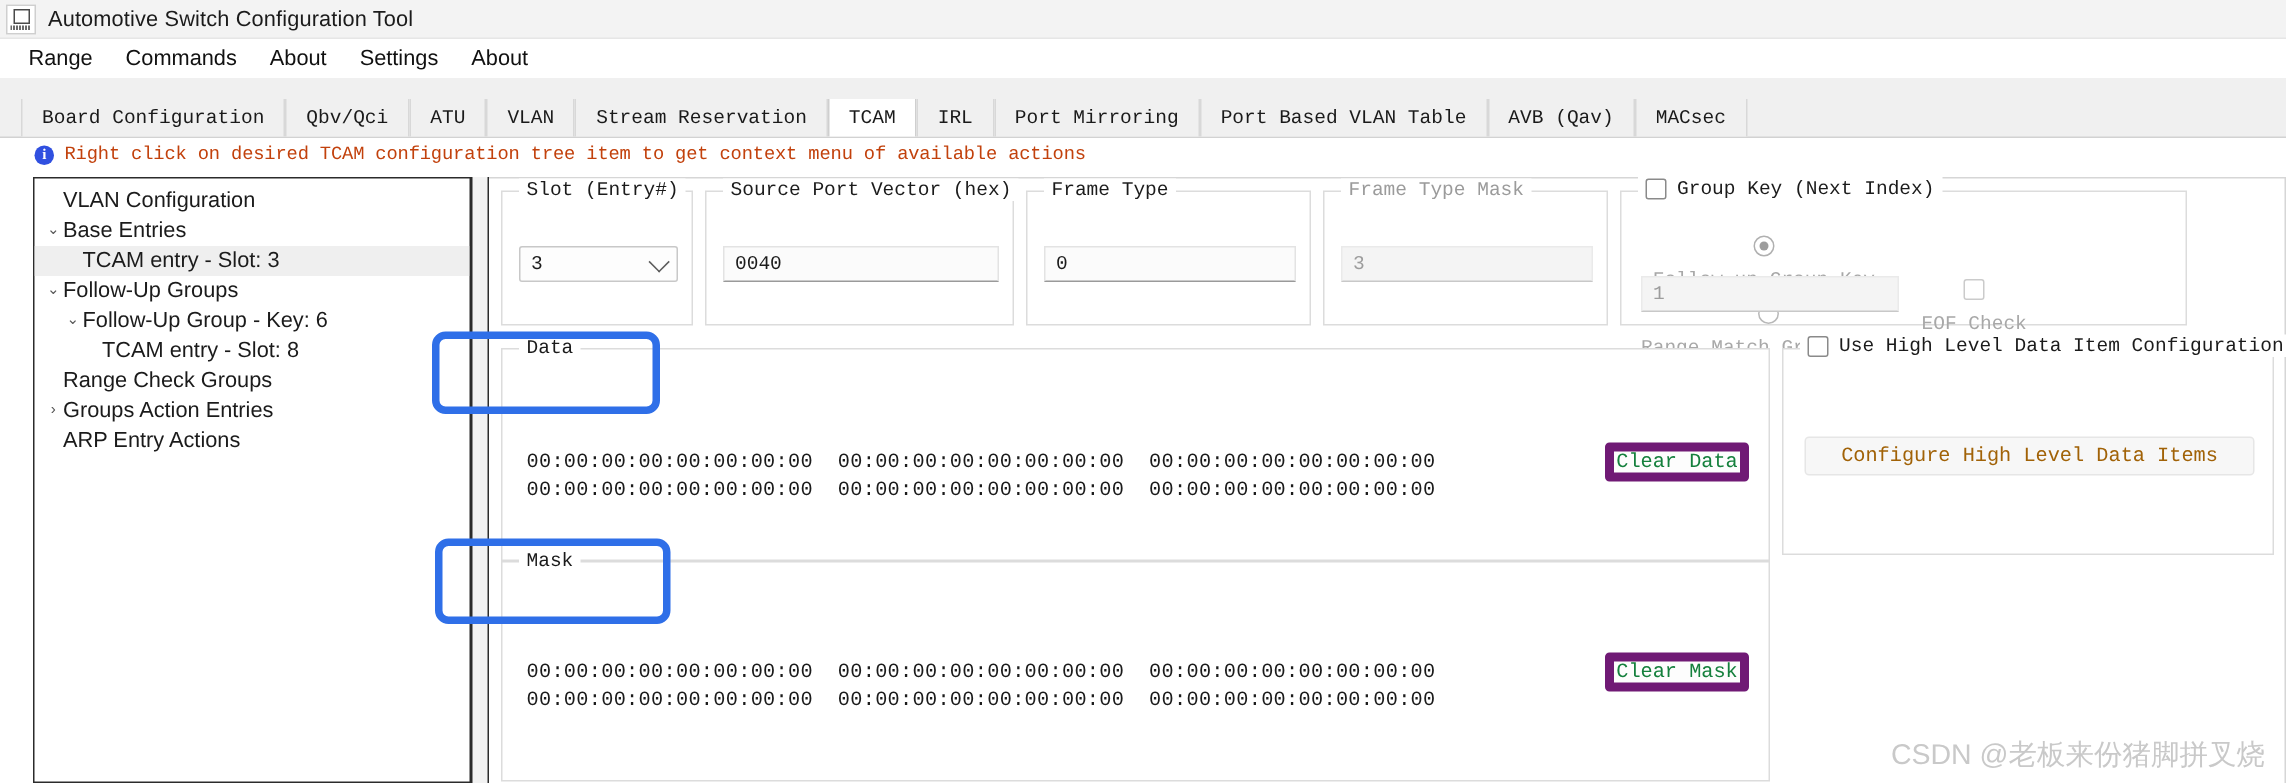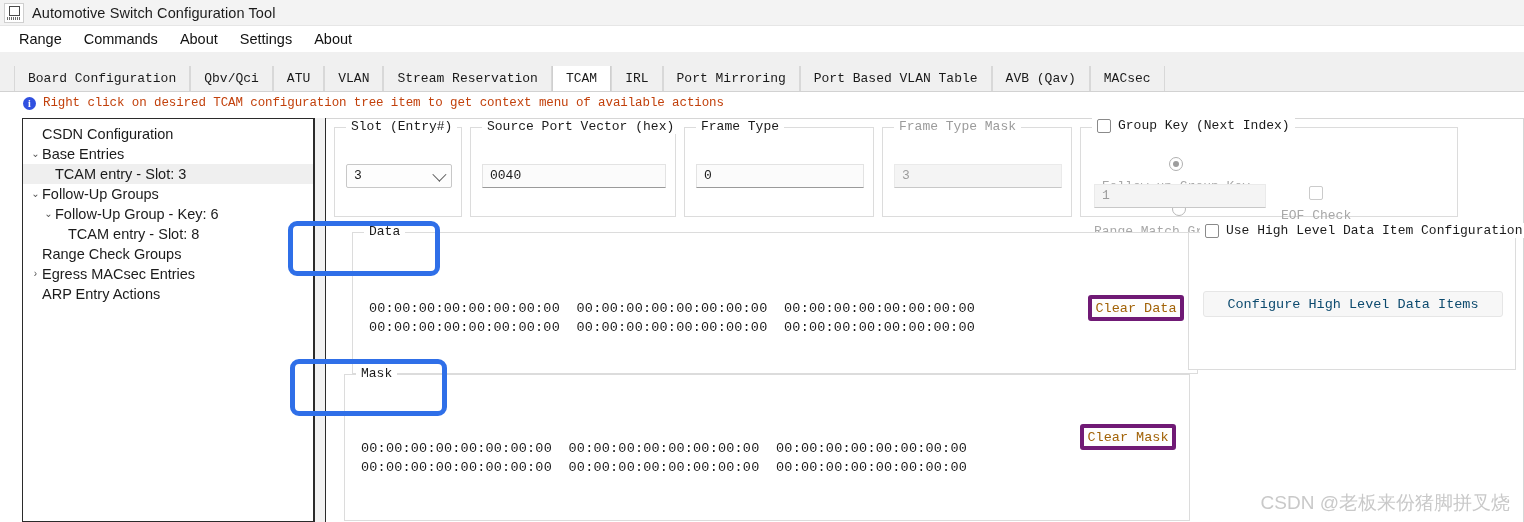--- a/index.html
+++ b/index.html
@@ -325,36 +325,36 @@
     color: #1b1b1b;
     line-height: 19px;
     white-space: pre;
     letter-spacing: .2px;
   }
 
   
   .btn {
     position: absolute;
     box-sizing: border-box;
-    border: 4px solid #701a75;
+    border: 6px solid #701a75;
     border-radius: 3px;
     background: #fdfdfd;
     font-family: "Liberation Mono", monospace;
     font-size: 13.5px;
-    color: #a16207;
+    color: #15803d;
     display: flex;
     align-items: center;
     justify-content: center;
     cursor: pointer;
     white-space: nowrap;
   }
   .btn.disabled {
     background: #f7f7f7;
     border: 1px solid #e6e6e6;
-    color: #0c4a6e;
+    color: #a16207;
     cursor: default;
   }
 
   
   .annot {
     position: absolute;
     border: 5px solid #2f6fe8;
     border-radius: 9px;
     box-sizing: border-box;
     pointer-events: none;
@@ -405,21 +405,21 @@
 <div class="infobar">
   <div class="info-icon">i</div>
   <div class="info-text">Right click on desired TCAM configuration tree item to get context menu of available actions</div>
 </div>
 
 <div class="content">
 
   <div class="tree-panel">
     <div class="tree-row d1">
       <span class="twisty blank">›</span>
-      <span>CSDN Configuration</span>
+      <span>VLAN Configuration</span>
     </div>
     <div class="tree-row d1">
       <span class="twisty">⌄</span>
       <span>Base Entries</span>
     </div>
     <div class="tree-row d2 selected">
       <span class="twisty blank">›</span>
       <span>TCAM entry - Slot: 3</span>
     </div>
     <div class="tree-row d1">
@@ -433,21 +433,21 @@
     <div class="tree-row d3">
       <span class="twisty blank">›</span>
       <span>TCAM entry - Slot: 8</span>
     </div>
     <div class="tree-row d1">
       <span class="twisty blank">›</span>
       <span>Range Check Groups</span>
     </div>
     <div class="tree-row d1">
       <span class="twisty">›</span>
-      <span>Egress MACsec Entries</span>
+      <span>Groups Action Entries</span>
     </div>
     <div class="tree-row d1">
       <span class="twisty blank">›</span>
       <span>ARP Entry Actions</span>
     </div>
   </div>
 
   <div class="splitter"></div>
 
   <div class="main-panel">
@@ -494,40 +494,40 @@
       </div>
       <div class="tbox disabled" style="left:13px; top:56px; width:172px;">
         <span>1</span>
       </div>
       <div class="opt-row" style="left:200px; top:58px;">
         <span class="cb dim"></span>
         <span class="mono-dim">EOF Check</span>
       </div>
     </div>
 
-    <div class="gb" style="left:8px; top:113px; width:846px; height:142px;margin-left:18px;">
+    <div class="gb" style="left:8px; top:113px; width:846px; height:142px;">
       <div class="legend">Data</div>
       <div class="hex" style="left:16px; top:66px;">00:00:00:00:00:00:00:00  00:00:00:00:00:00:00:00  00:00:00:00:00:00:00:00</div>
       <div class="hex" style="left:16px; top:85px;">00:00:00:00:00:00:00:00  00:00:00:00:00:00:00:00  00:00:00:00:00:00:00:00</div>
       <div class="btn" style="left:735px; top:62px; width:96px; height:26px;">Clear Data</div>
     </div>
 
     <div class="gb" style="left:862px; top:113px; width:328px; height:138px;">
       <div class="legend cbleg">
         <span class="cb"></span>
         <span>Use High Level Data Item Configuration</span>
       </div>
       <div class="btn disabled" style="left:14px; top:58px; width:300px; height:26px;">Configure High Level Data Items</div>
     </div>
 
-    <div class="gb" style="left:8px; top:255px; width:846px; height:147px;margin-left:10px;">
+    <div class="gb" style="left:8px; top:255px; width:846px; height:147px;">
       <div class="legend">Mask</div>
       <div class="hex" style="left:16px; top:64px;">00:00:00:00:00:00:00:00  00:00:00:00:00:00:00:00  00:00:00:00:00:00:00:00</div>
       <div class="hex" style="left:16px; top:83px;">00:00:00:00:00:00:00:00  00:00:00:00:00:00:00:00  00:00:00:00:00:00:00:00</div>
-      <div class="btn" style="left:735px; top:49px; width:96px; height:26px;">Clear Mask</div>
+      <div class="btn" style="left:735px; top:60px; width:96px; height:26px;">Clear Mask</div>
     </div>
 
   </div>
 </div>
 
 <div class="annot" style="left:288px; top:221px; width:152px; height:55px;"></div>
 <div class="annot" style="left:290px; top:359px; width:157px; height:57px;"></div>
 
 <div class="watermark">CSDN @老板来份猪脚拼叉烧</div>
 

